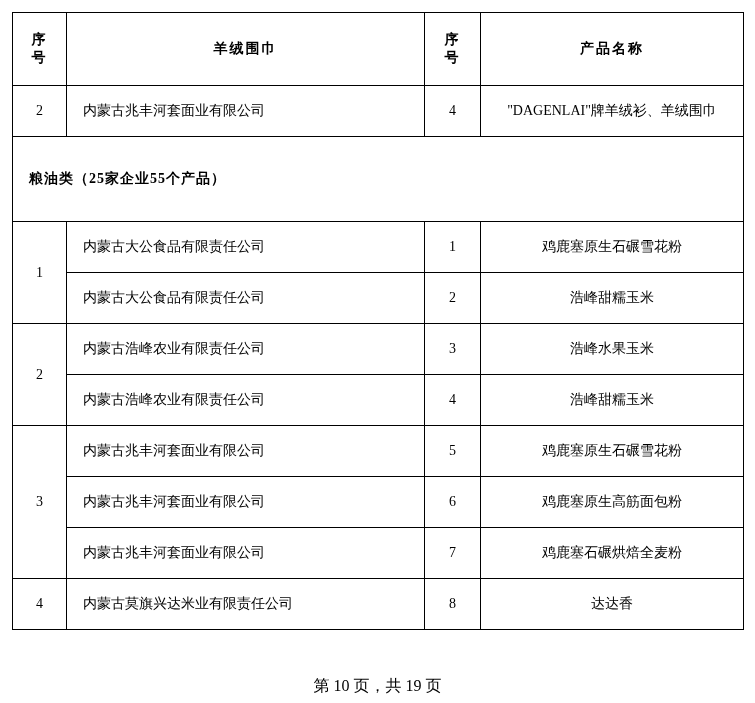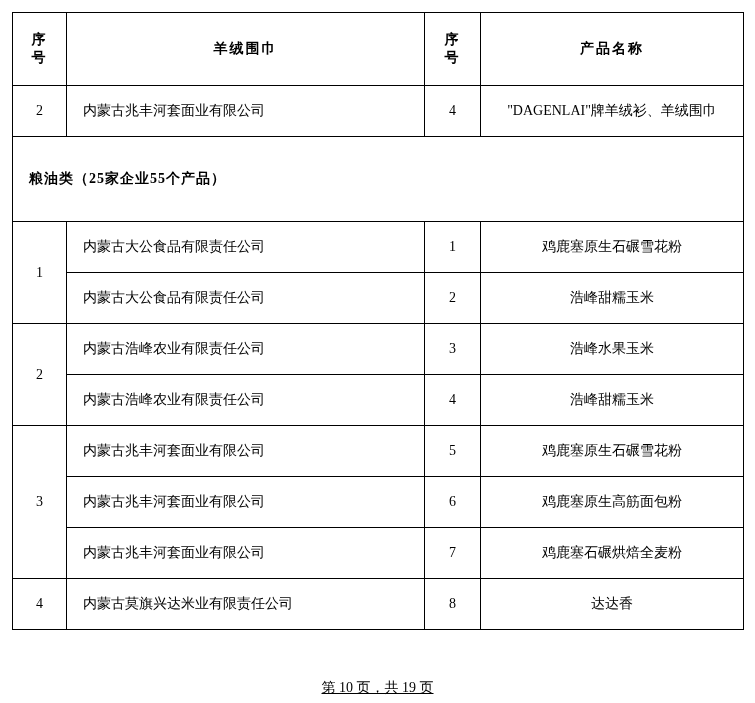--- a/index.html
+++ b/index.html
@@ -65,23 +65,22 @@
   .prod-cell {
     text-align: center;
     font-size: 14px;
   }
   .footer {
     position: absolute;
     left: 0;
     right: 0;
     bottom: 18px;
     text-align: center;
-    font-size: 14px;
+    font-size: 16px;
     font-family: "Liberation Serif", "DejaVu Serif", serif;
-    text-decoration: underline;
   }
 </style>
 </head>
 <body>
 
 <div class="page">
 
   <table class="doc-table">
     <colgroup>
       <col class="col-idx">

